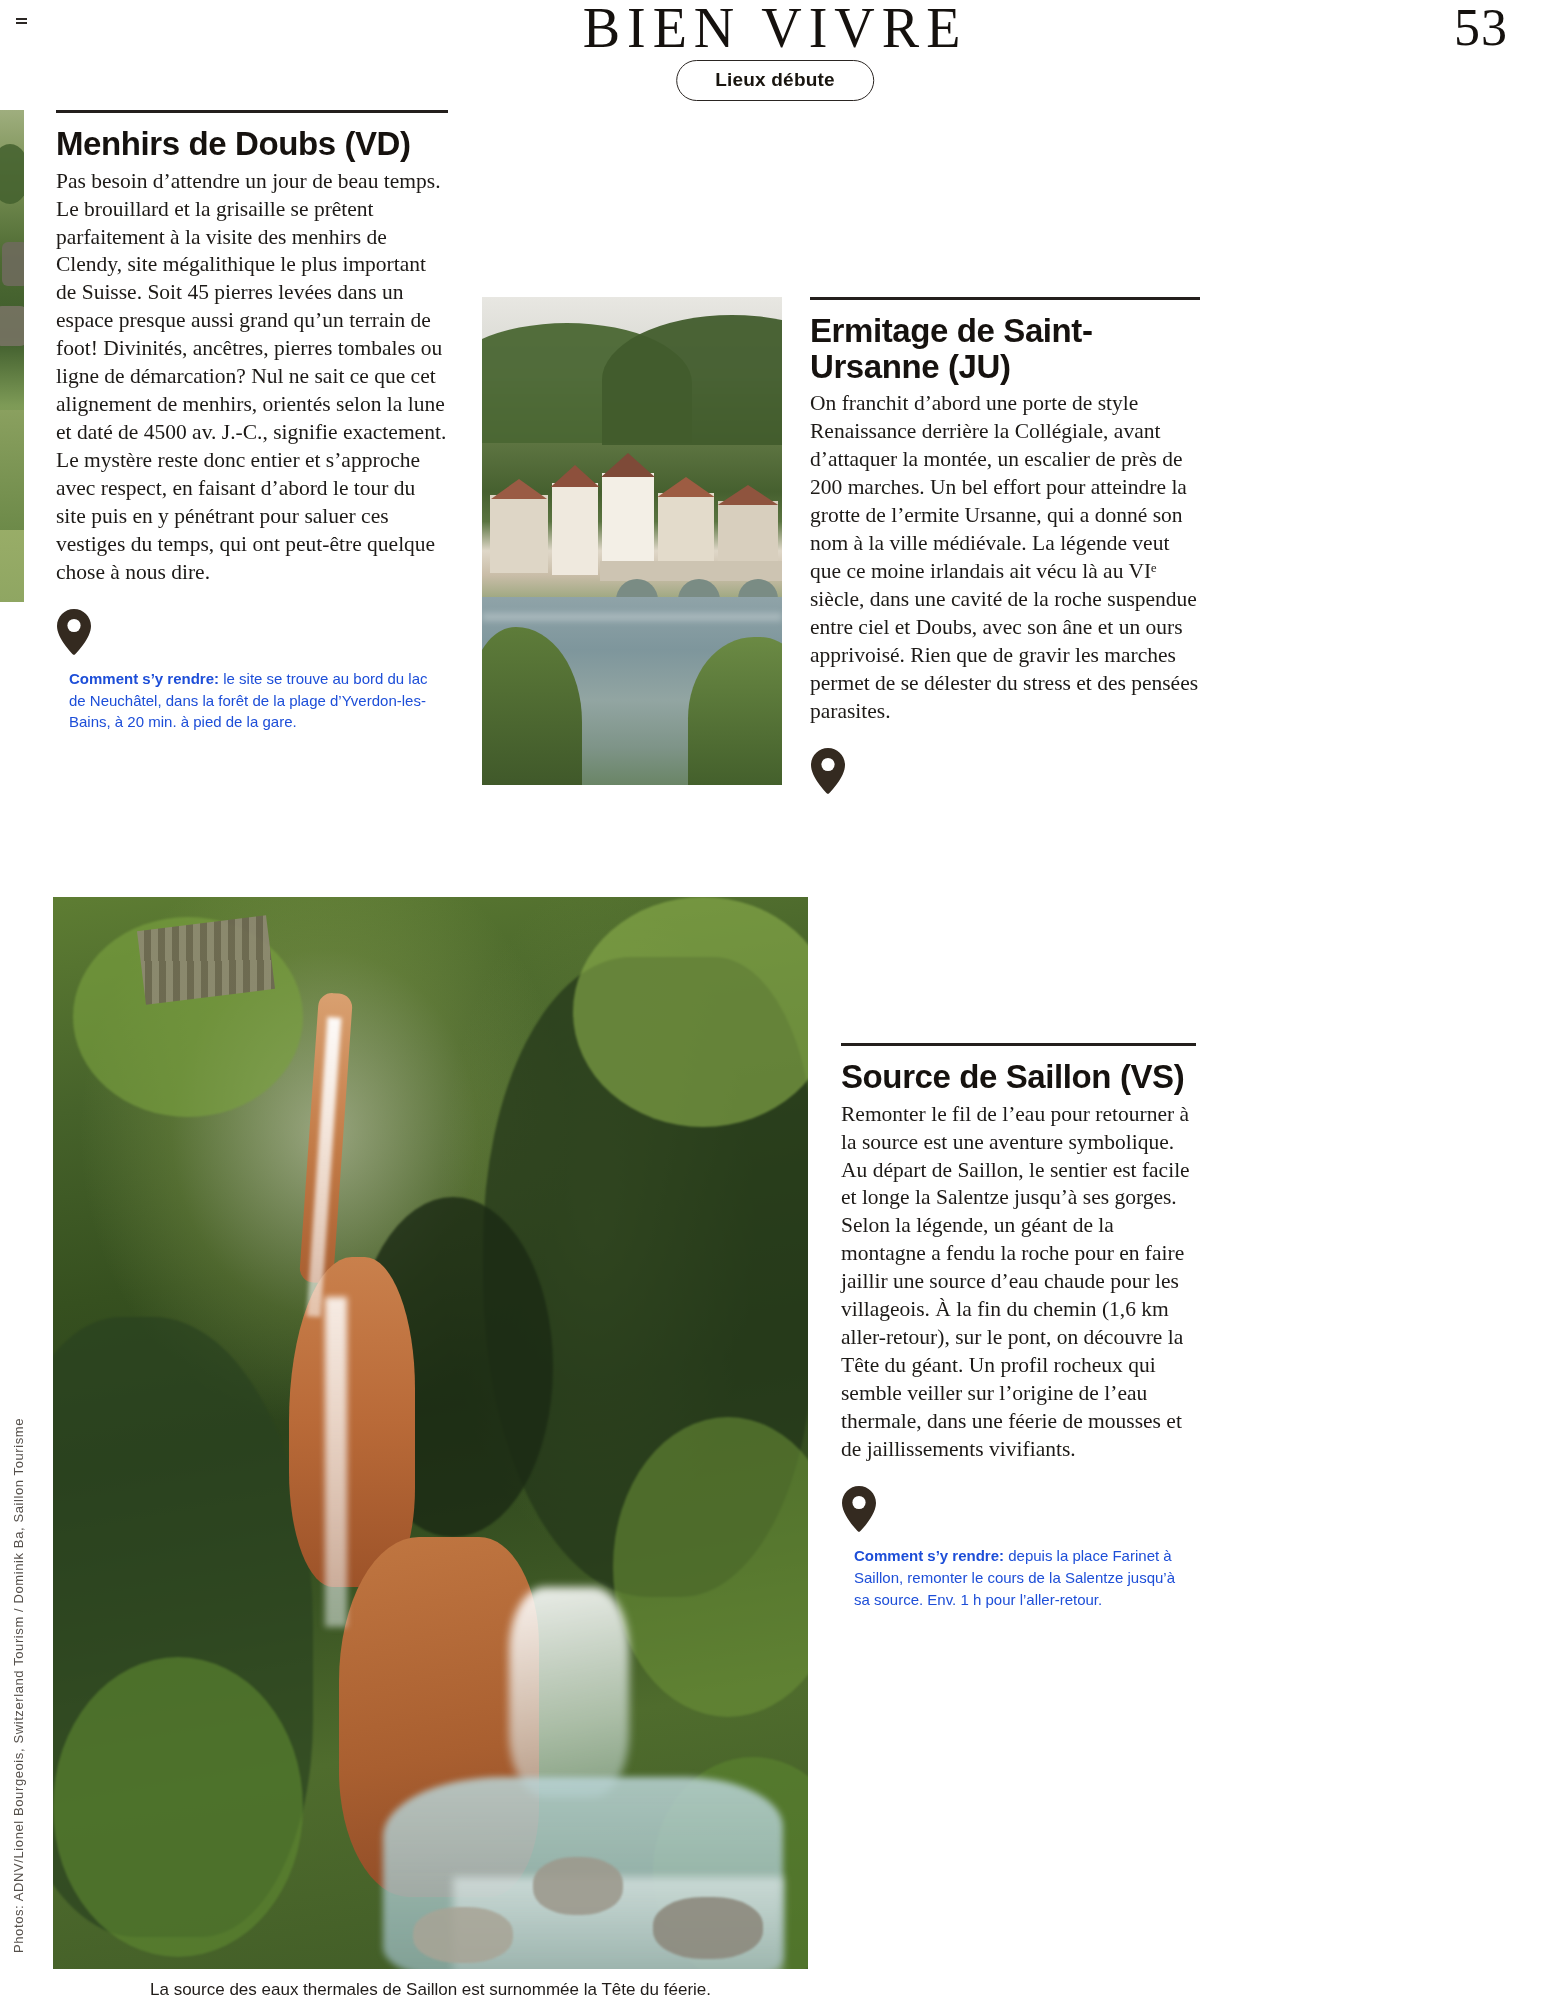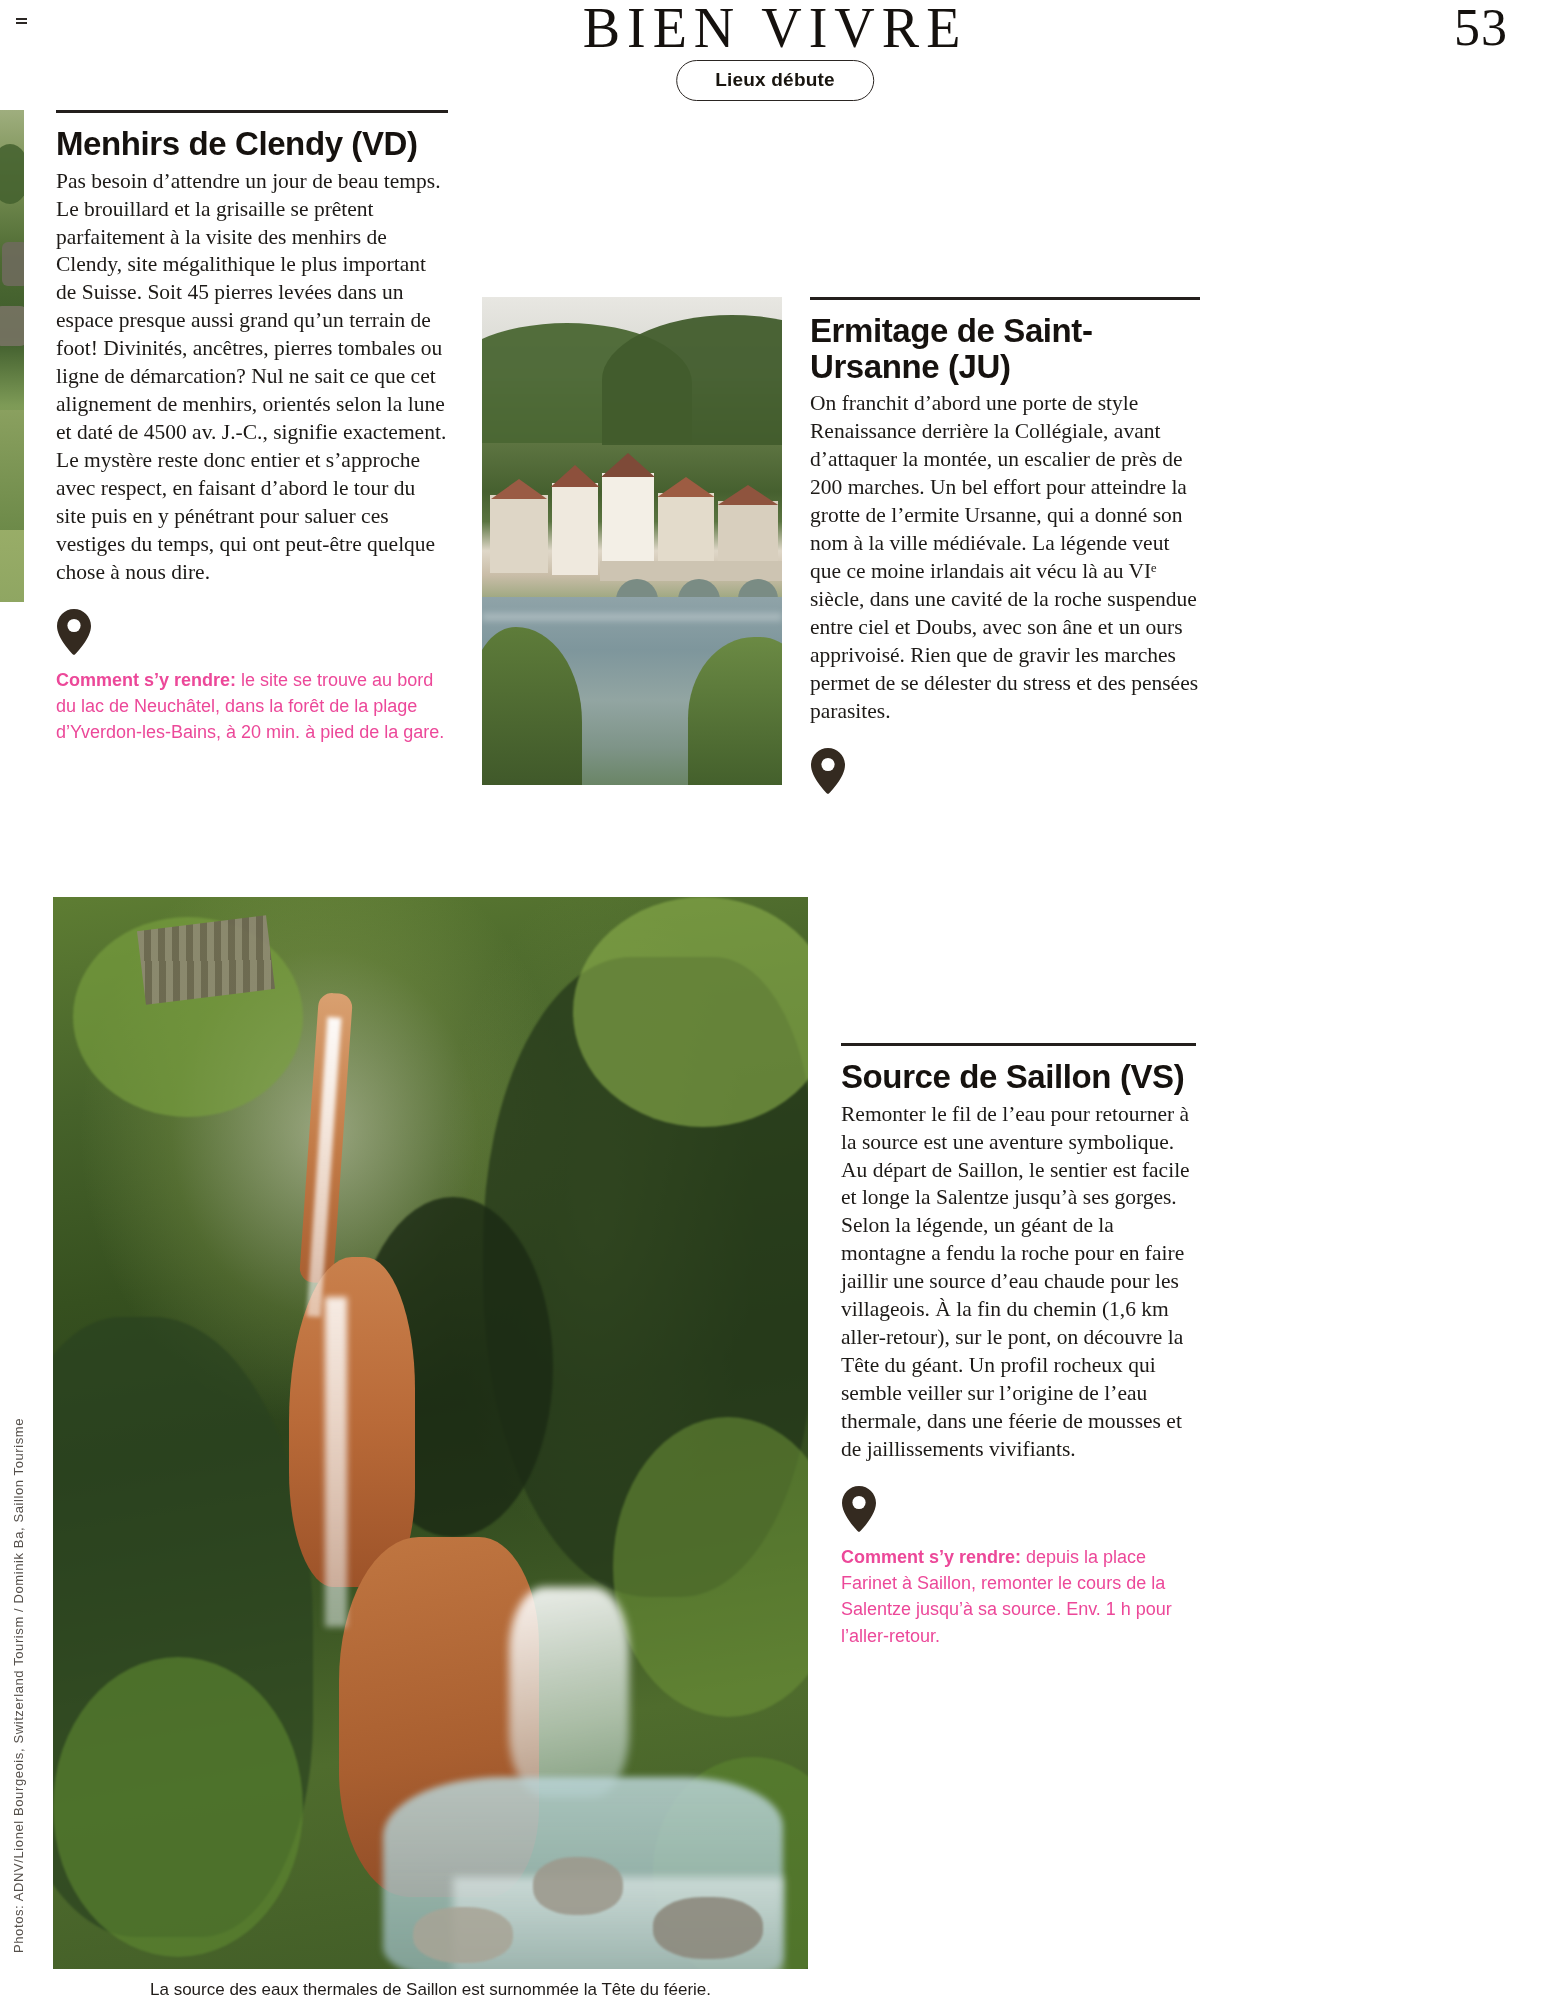--- a/index.html
+++ b/index.html
@@ -68,24 +68,24 @@
     color:#1d1a17;
     text-align:left;
   }
   .pin{
     display:block;
     width:34px;height:46px;
     margin:22px 0 12px 1px;
   }
   .howto{
     font-family:"Liberation Sans",sans-serif;
-    font-size:18px;
+    font-size:15px;
     line-height:1.46;
-    color:#ec4899;
-    margin:0;
+    color:#1d4ed8;
+    margin:13px;
   }
   .howto b{font-weight:700;}
 
   .caption{
     font-family:"Liberation Sans",sans-serif;
     font-size:17px;
     line-height:1.42;
     color:#201c19;
     text-align:center;
     margin:0;
@@ -176,21 +176,21 @@
   <div class="photo" id="photo-menhirs">
     <div class="sky"></div>
     <div class="blob" style="left:-10px;top:34px;width:40px;height:60px;background:#43602e;opacity:.85;"></div>
     <div class="blob" style="left:2px;top:132px;width:26px;height:44px;background:#6e6a5c;border-radius:6px;opacity:.9;"></div>
     <div class="blob" style="left:-6px;top:196px;width:34px;height:40px;background:#7a7466;border-radius:8px;opacity:.85;"></div>
     <div class="blob" style="left:0;top:300px;width:30px;height:120px;background:linear-gradient(180deg,#8aa05f,#6d8a49);border-radius:0;"></div>
   </div>
 
   <article id="art-menhirs">
     <div class="rule"></div>
-    <h2 class="art-title">Menhirs de Clendy (VD)</h2>
+    <h2 class="art-title">Menhirs de Doubs (VD)</h2>
     <p class="art-body">Pas besoin d’attendre un jour de beau temps. Le brouillard et la grisaille se prêtent parfaitement à la visite des menhirs de Clendy, site mégalithique le plus important de Suisse. Soit 45 pierres levées dans un espace presque aussi grand qu’un terrain de foot! Divinités, ancêtres, pierres tombales ou ligne de démarcation? Nul ne sait ce que cet alignement de menhirs, orientés selon la lune et daté de 4500 av. J.-C., signifie exactement. Le mystère reste donc entier et s’approche avec respect, en faisant d’abord le tour du site puis en y pénétrant pour saluer ces vestiges du temps, qui ont peut-être quelque chose à nous dire.</p>
 
     <svg class="pin" viewBox="0 0 34 46">
       <path d="M17 0C7.6 0 0 7.6 0 17c0 12.2 14.6 27 16.2 28.6.4.4 1.1.4 1.6 0C19.4 44 34 29.2 34 17 34 7.6 26.4 0 17 0z" fill="#342a20"></path>
       <circle cx="17" cy="16.5" r="6.6" fill="#ffffff"></circle>
     </svg>
 
     <p class="howto"><b>Comment s’y rendre:</b><span> le site se trouve au bord du lac de Neuchâtel, dans la forêt de la plage d’Yverdon-les-Bains, à 20 min. à pied de la gare.</span></p>
   </article>
 

